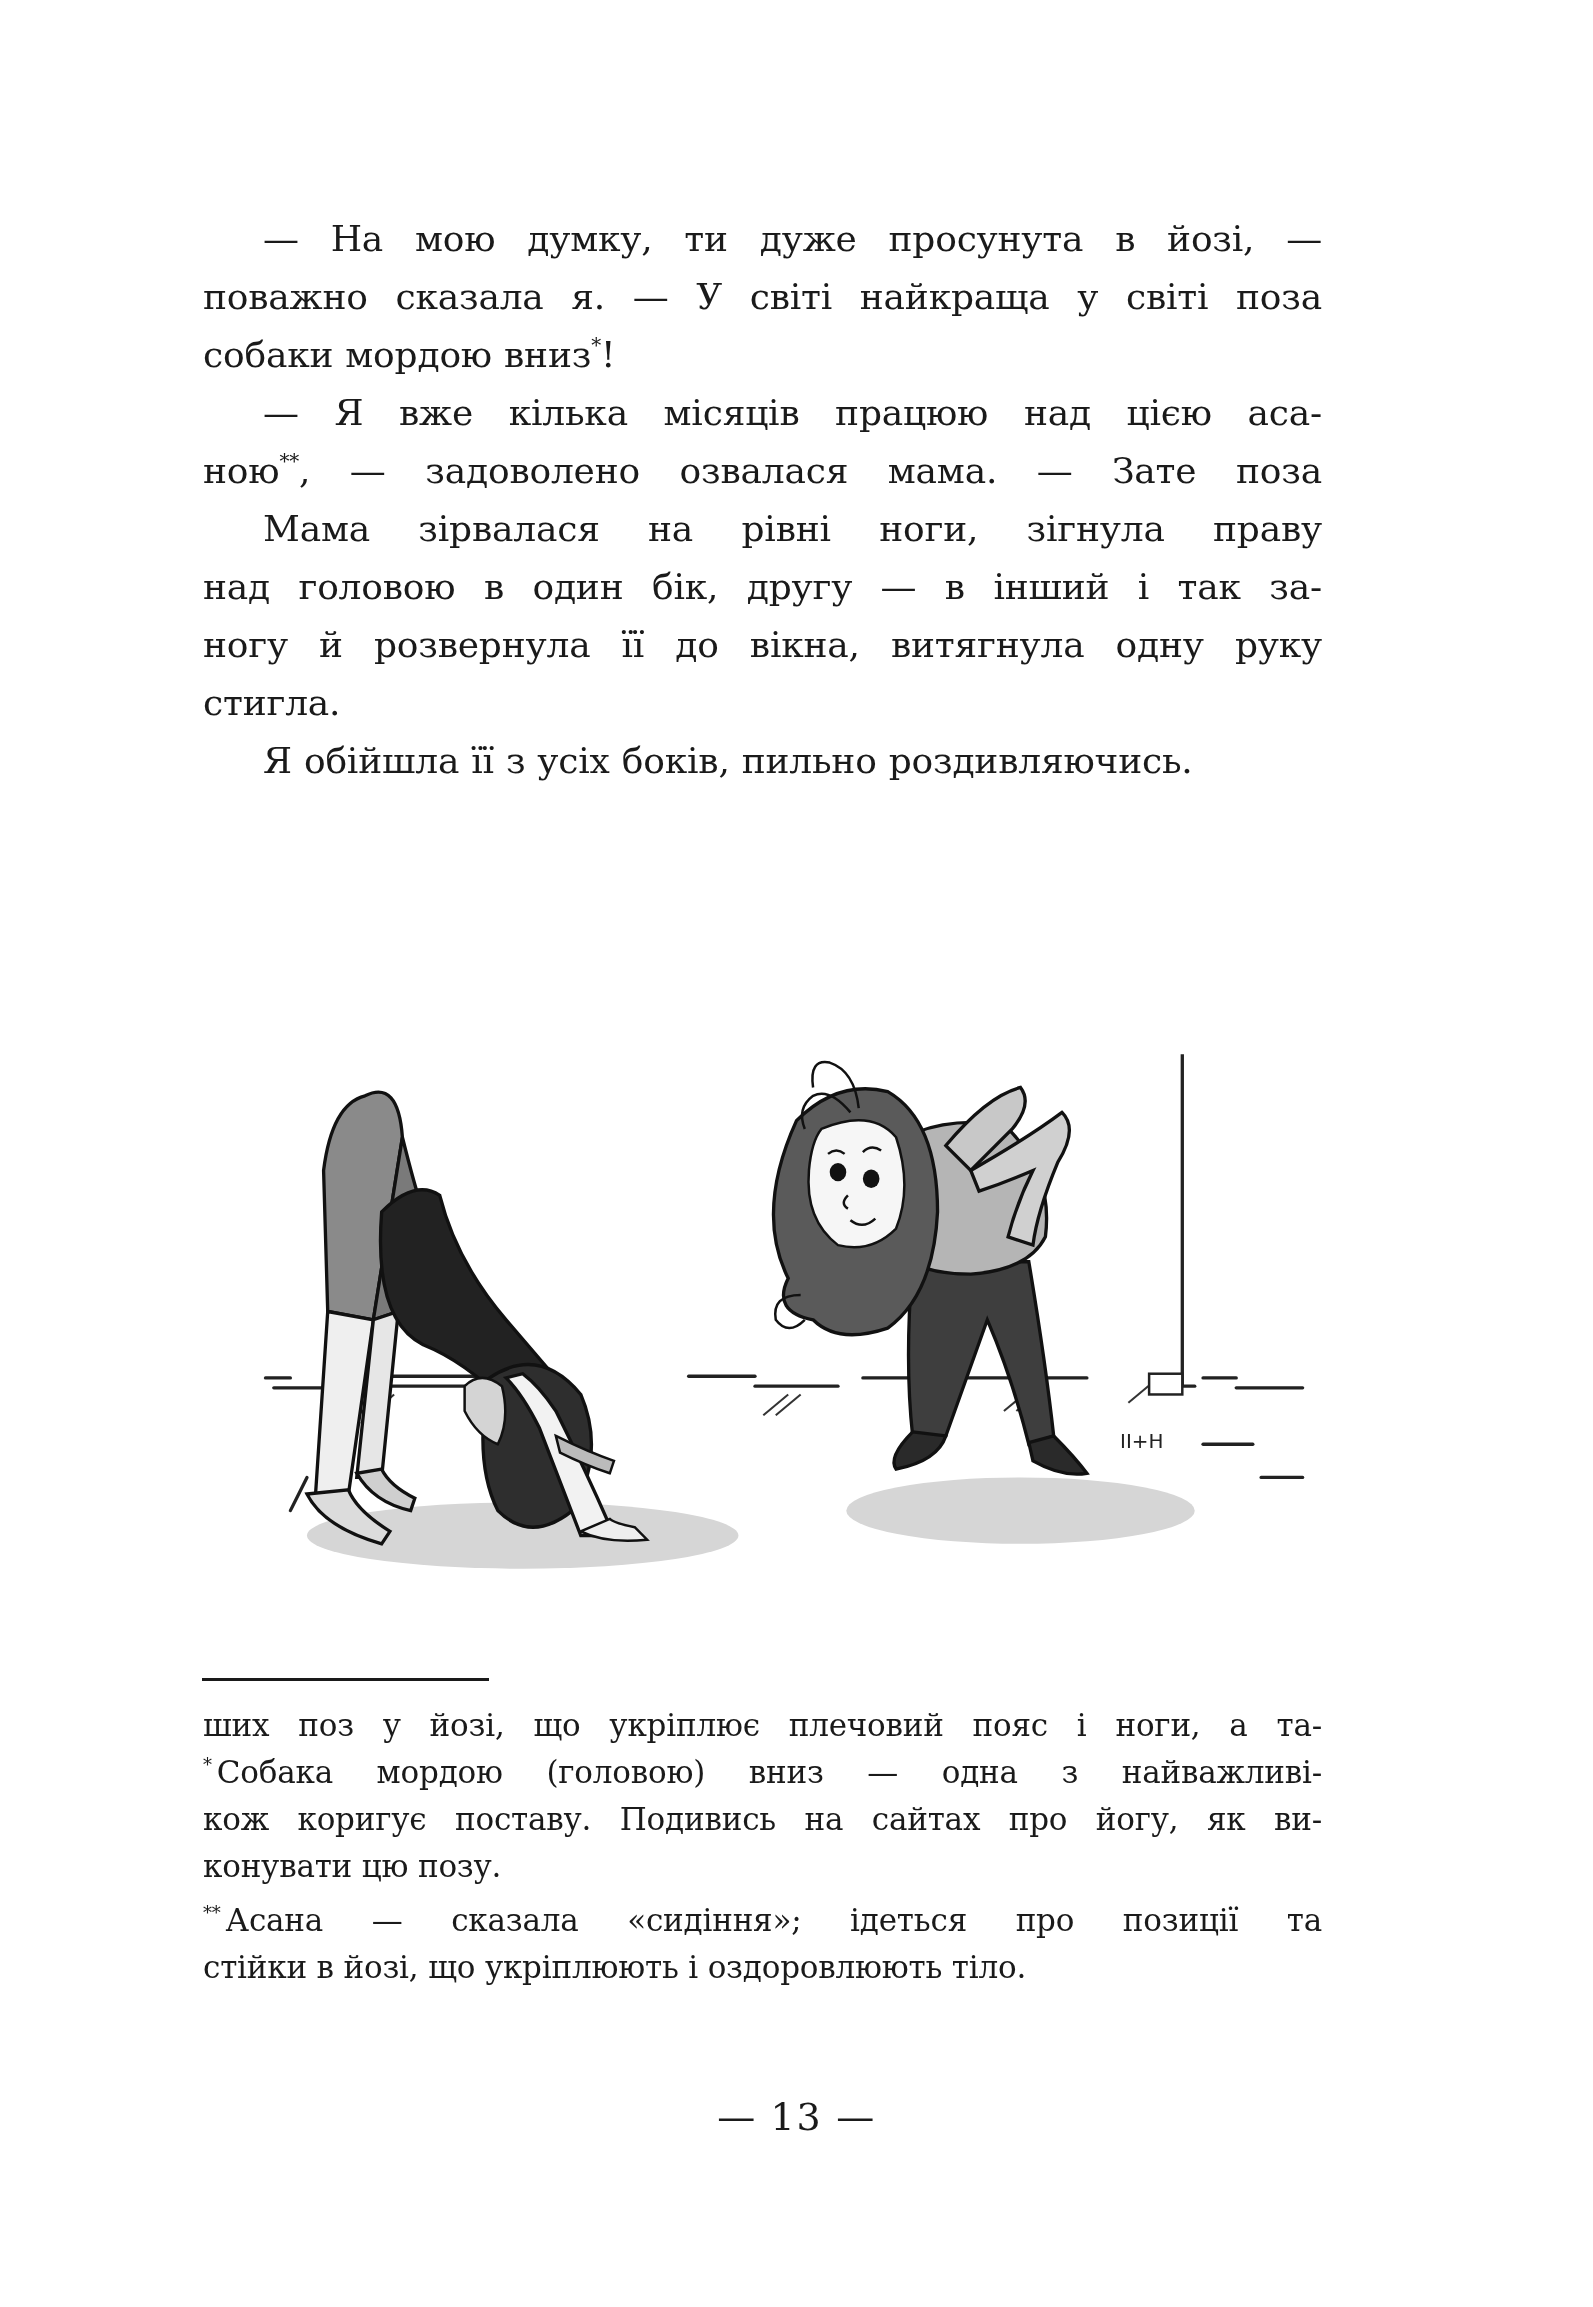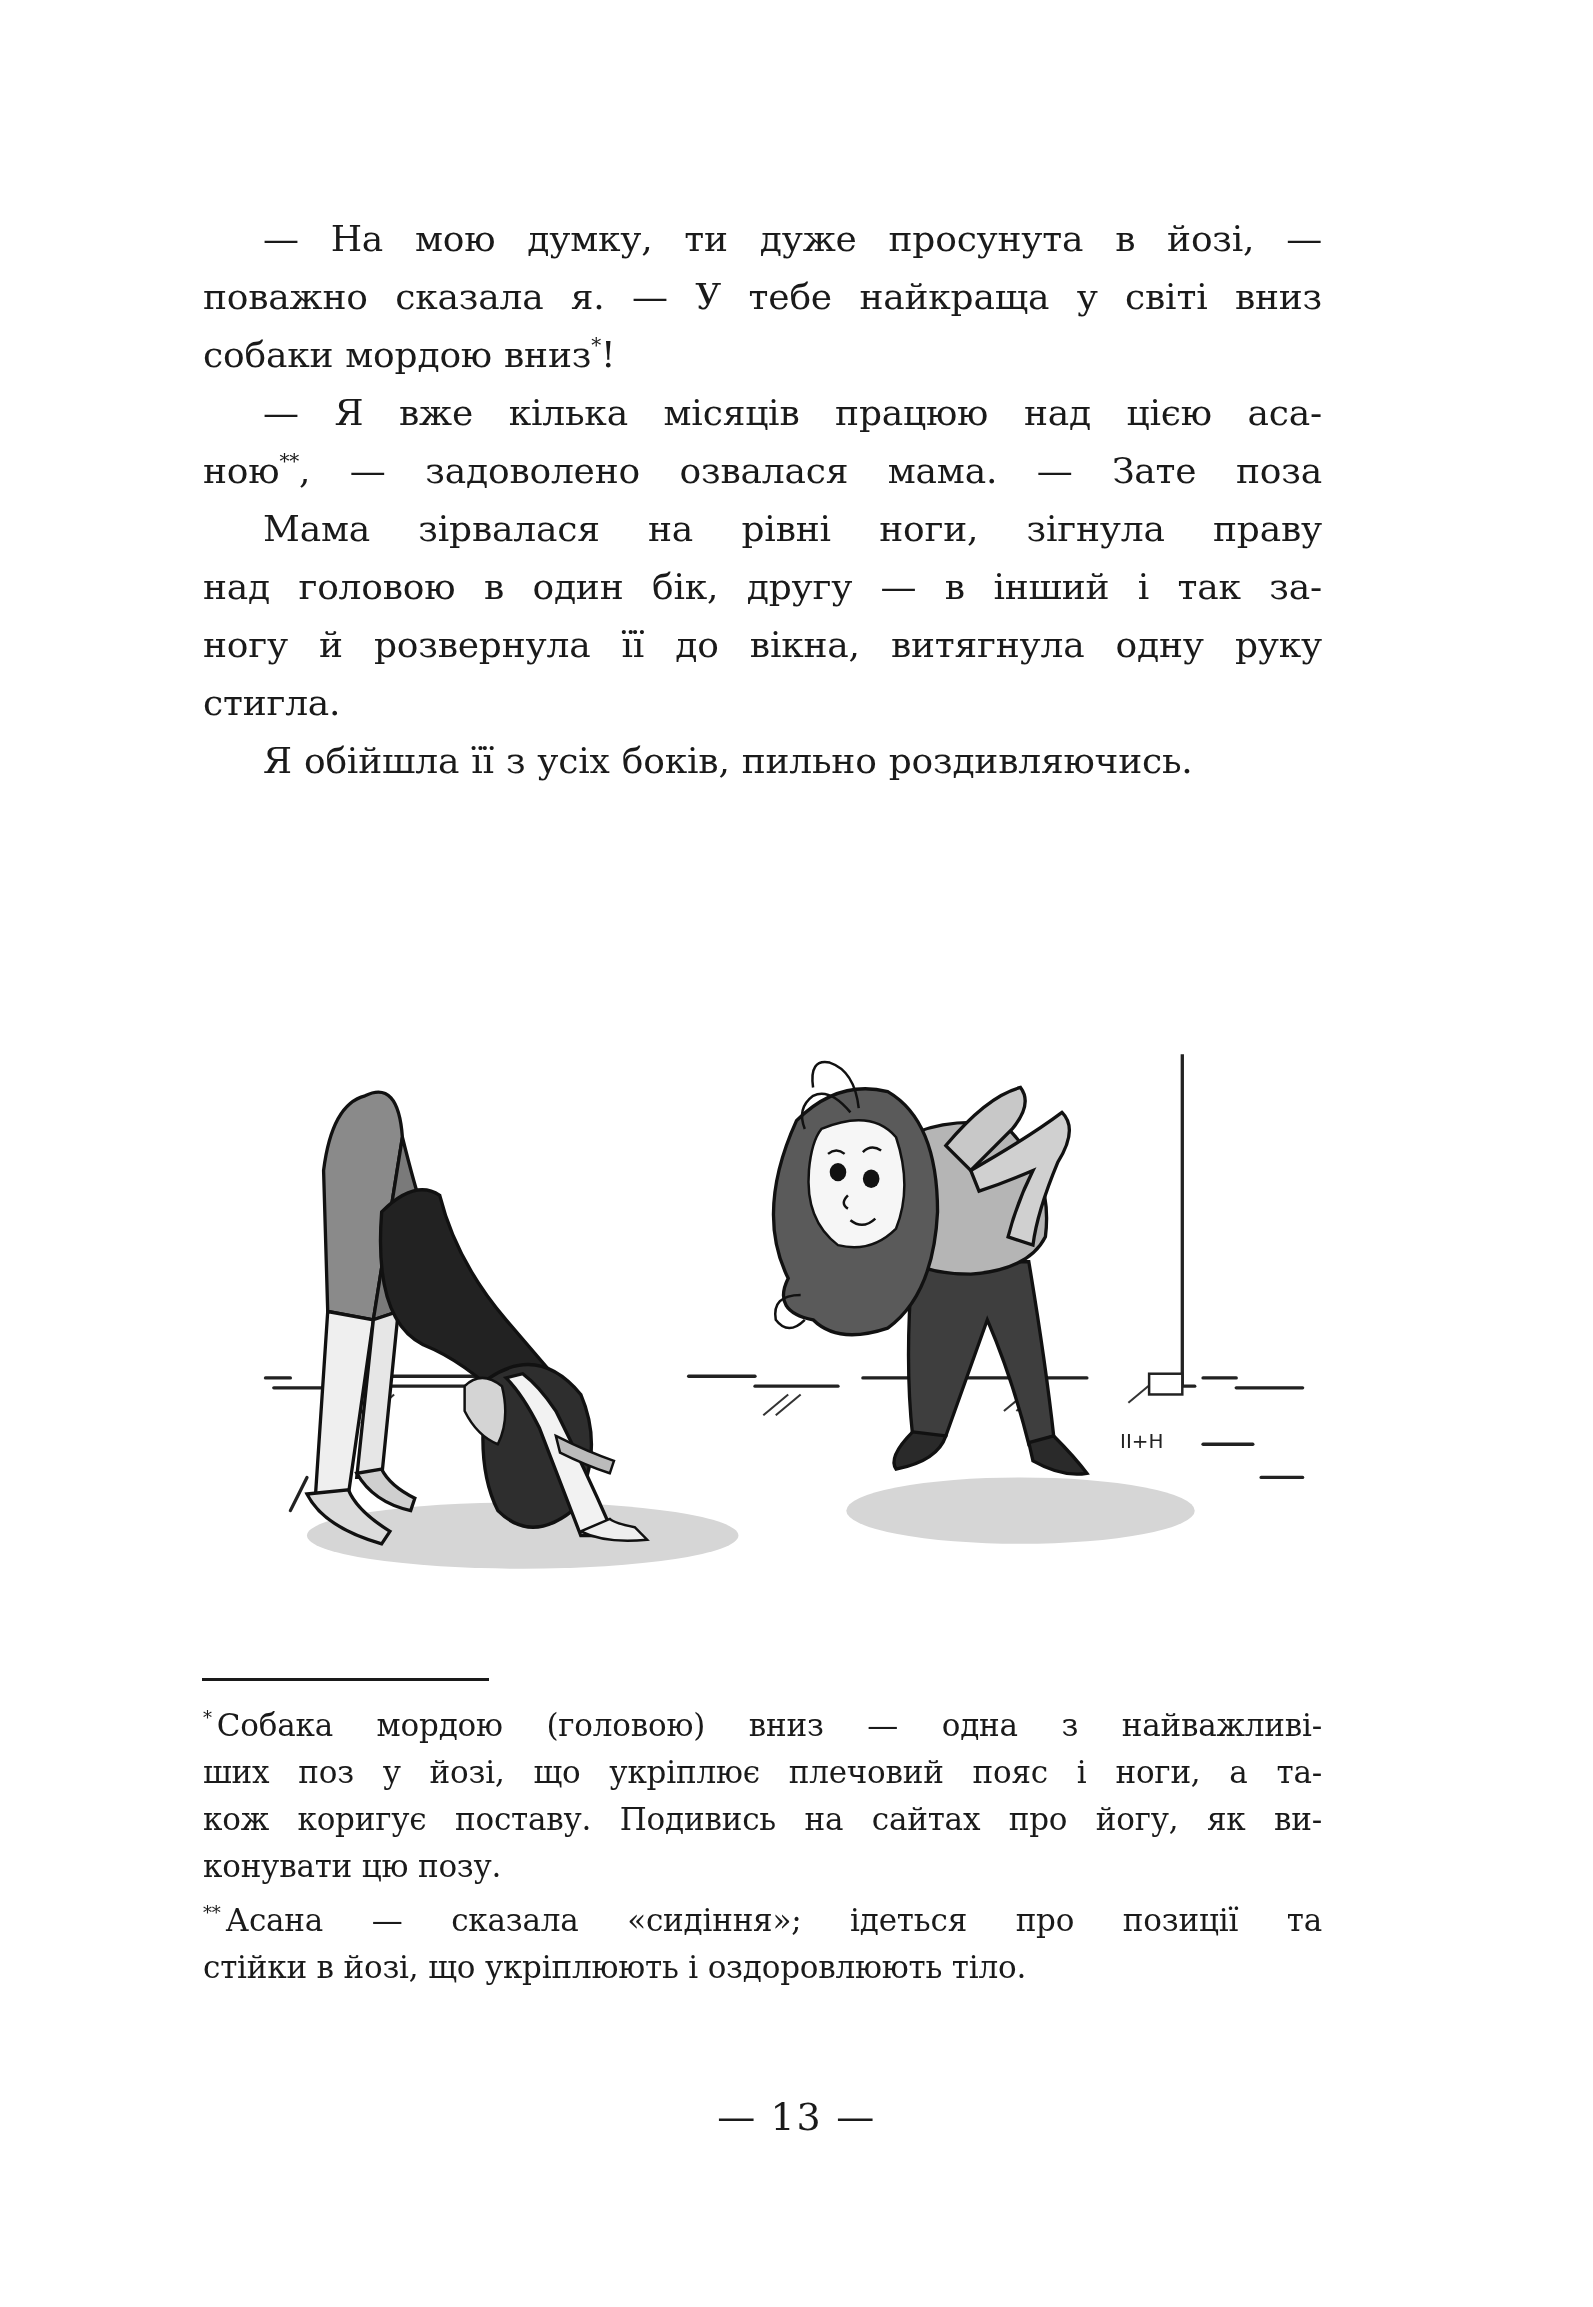--- a/index.html
+++ b/index.html
@@ -100,21 +100,21 @@
   </style>
 </head>
 <body>
 
 <div class="page">
 
   <div class="text-block body-text">
 
     <div>
       <span class="line indent">— На мою думку, ти дуже просунута в йозі, —</span>
-      <span class="line">поважно сказала я. — У тебе найкраща у світі вниз</span>
+      <span class="line">поважно сказала я. — У світі найкраща у світі поза</span>
       <span class="line last"><span>собаки мордою вниз</span><sup class="fn">*</sup><span>!</span></span>
     </div>
 
     <div>
       <span class="line indent">— Я вже кілька місяців працюю над цією аса-</span>
       <span class="line"><span>ною</span><sup class="fn">**</sup><span>, — задоволено озвалася мама. — Зате поза</span></span>
     </div>
 
     <div>
       <span class="line indent">Мама зірвалася на рівні ноги, зігнула праву</span>
@@ -219,22 +219,22 @@
       </g>
 
       <text x="1040" y="485" font-family="DejaVu Sans, sans-serif" font-size="24" fill="#222">ІІ+Н</text>
     </svg>
   </div>
 
   <div class="footnote-rule"></div>
 
   <div class="text-block footnotes">
     <div class="fn-item">
+      <span class="line">ших поз у йозі, що укріплює плечовий пояс і ноги, а та-</span>
       <span class="line"><sup>*</sup><span>Собака мордою (головою) вниз — одна з найважливі-</span></span>
-      <span class="line">ших поз у йозі, що укріплює плечовий пояс і ноги, а та-</span>
       <span class="line">кож коригує поставу. Подивись на сайтах про йогу, як ви-</span>
       <span class="line last">конувати цю позу.</span>
     </div>
     <div class="fn-item">
       <span class="line"><sup>**</sup><span>Асана — сказала «сидіння»; ідеться про позиції та</span></span>
       <span class="line last">стійки в йозі, що укріплюють і оздоровлюють тіло.</span>
     </div>
   </div>
 
   <div class="page-number">— 13 —</div>

